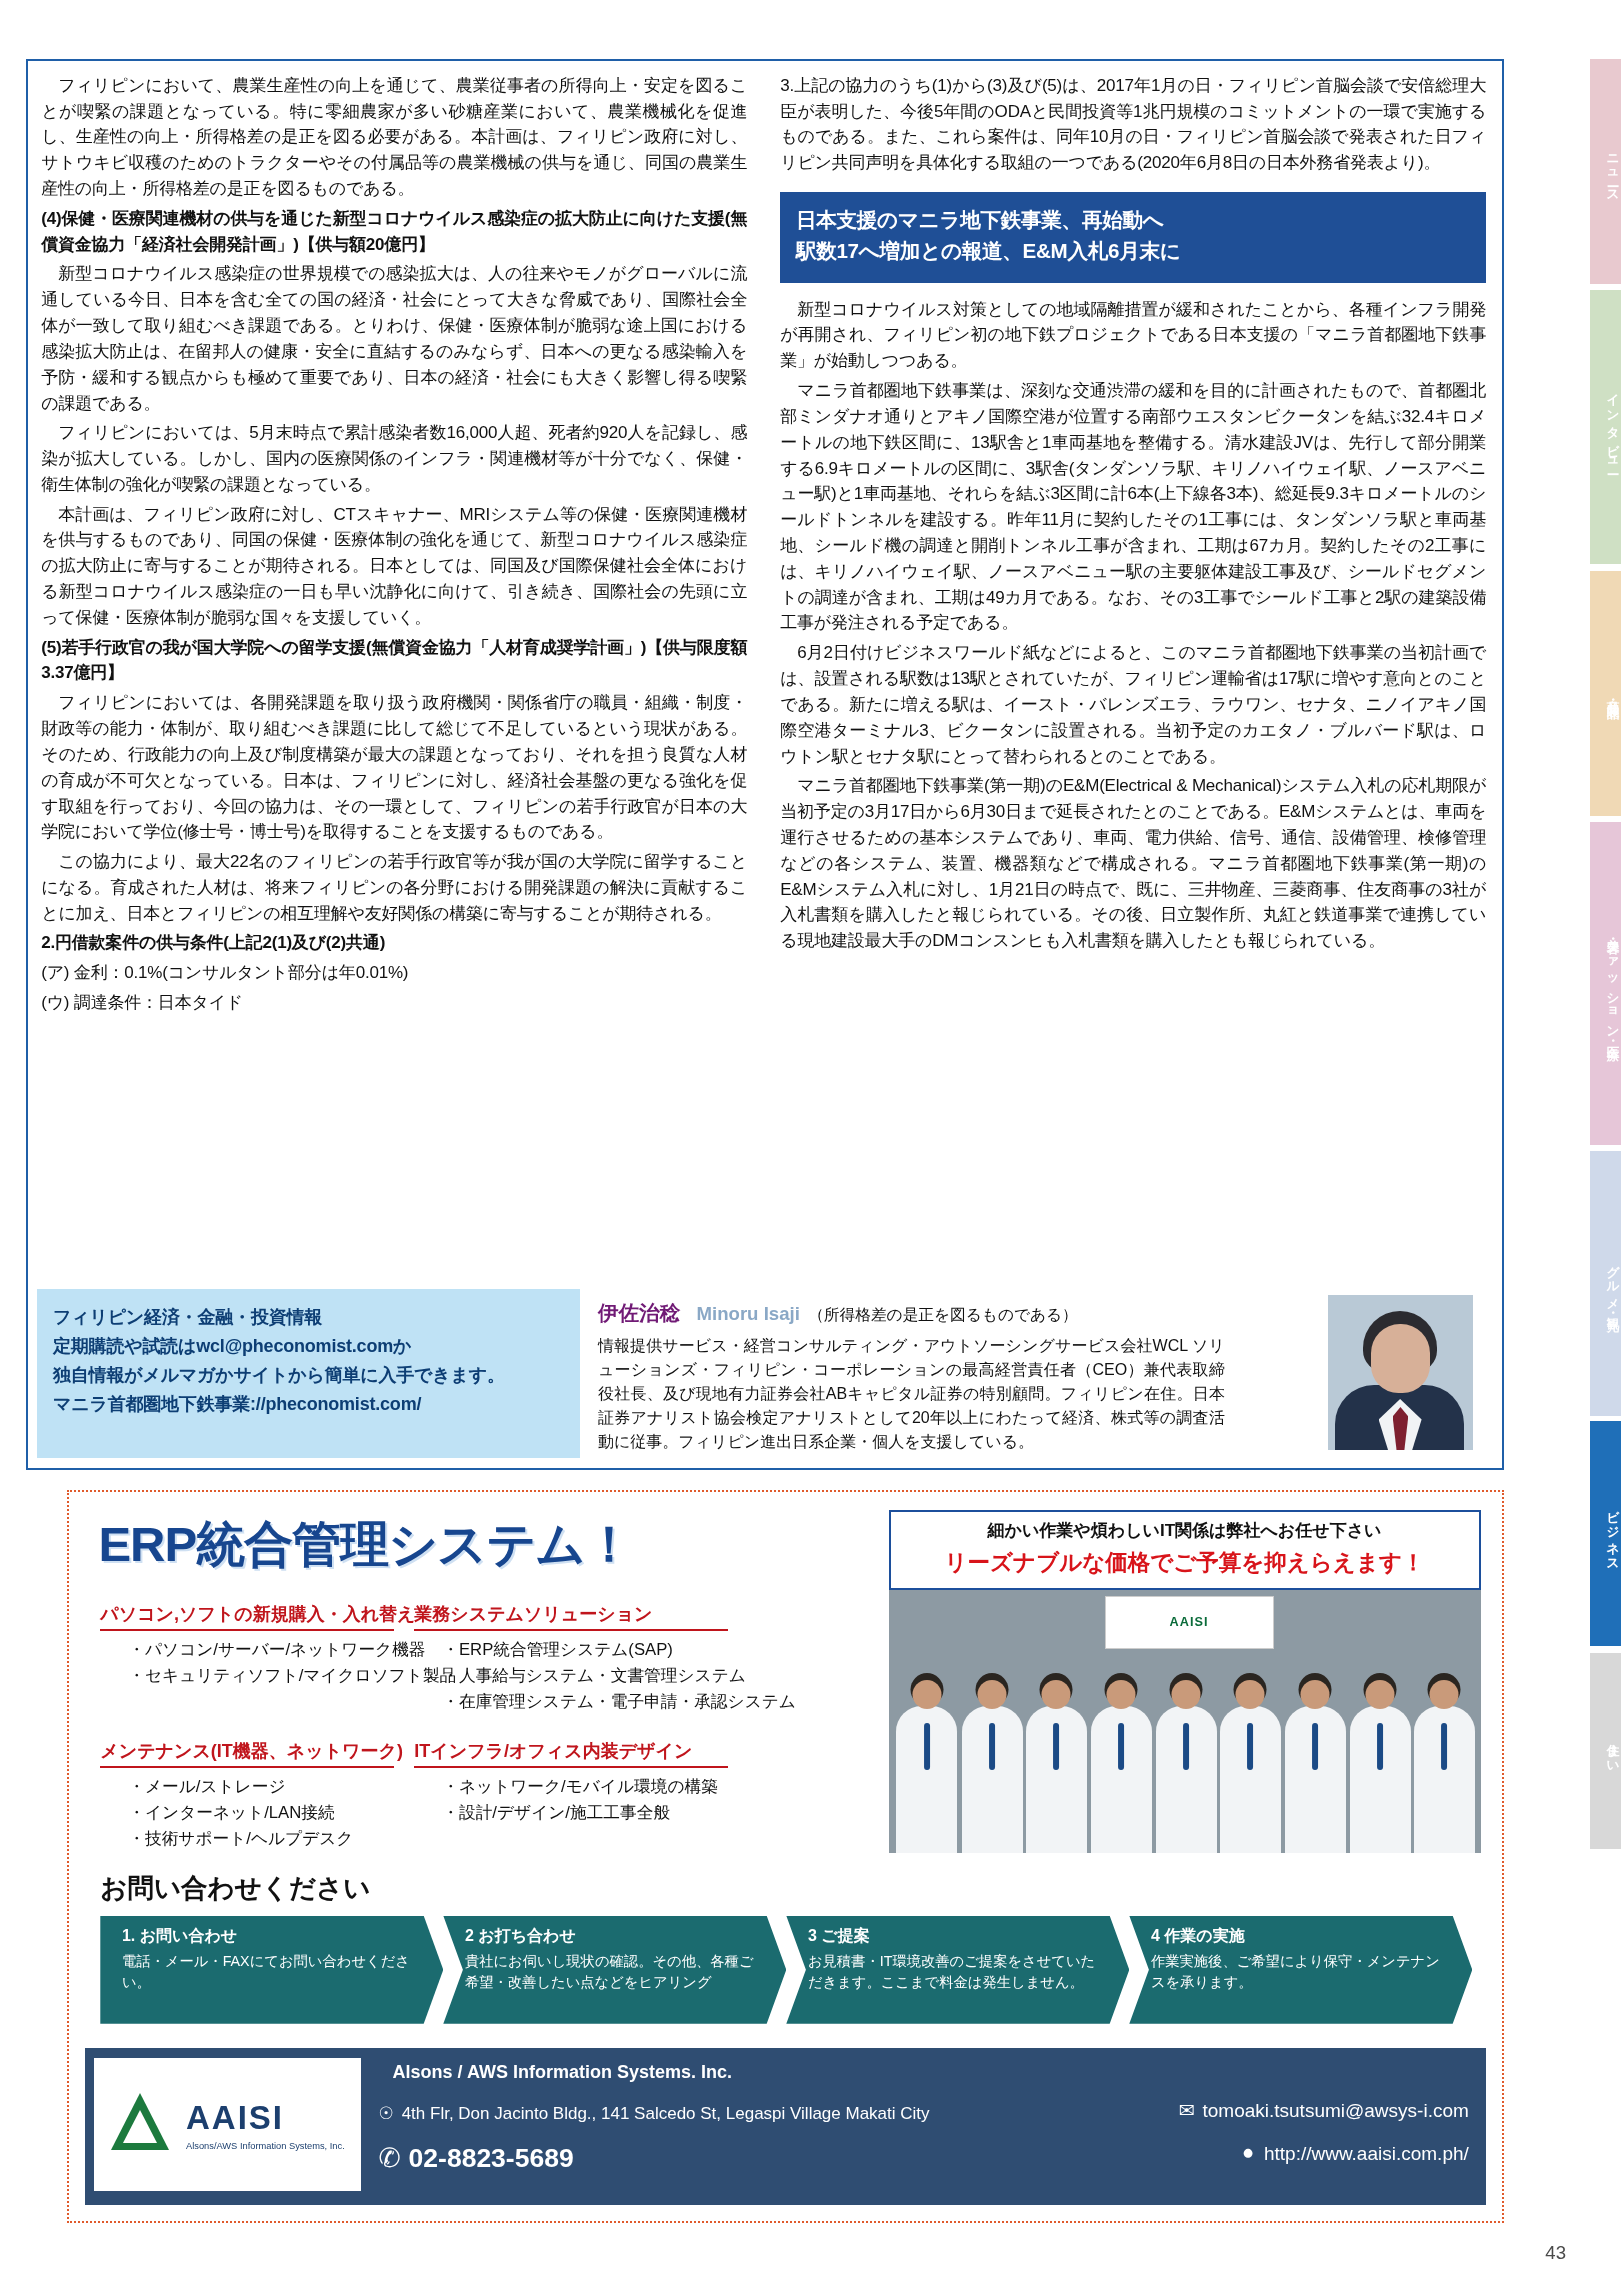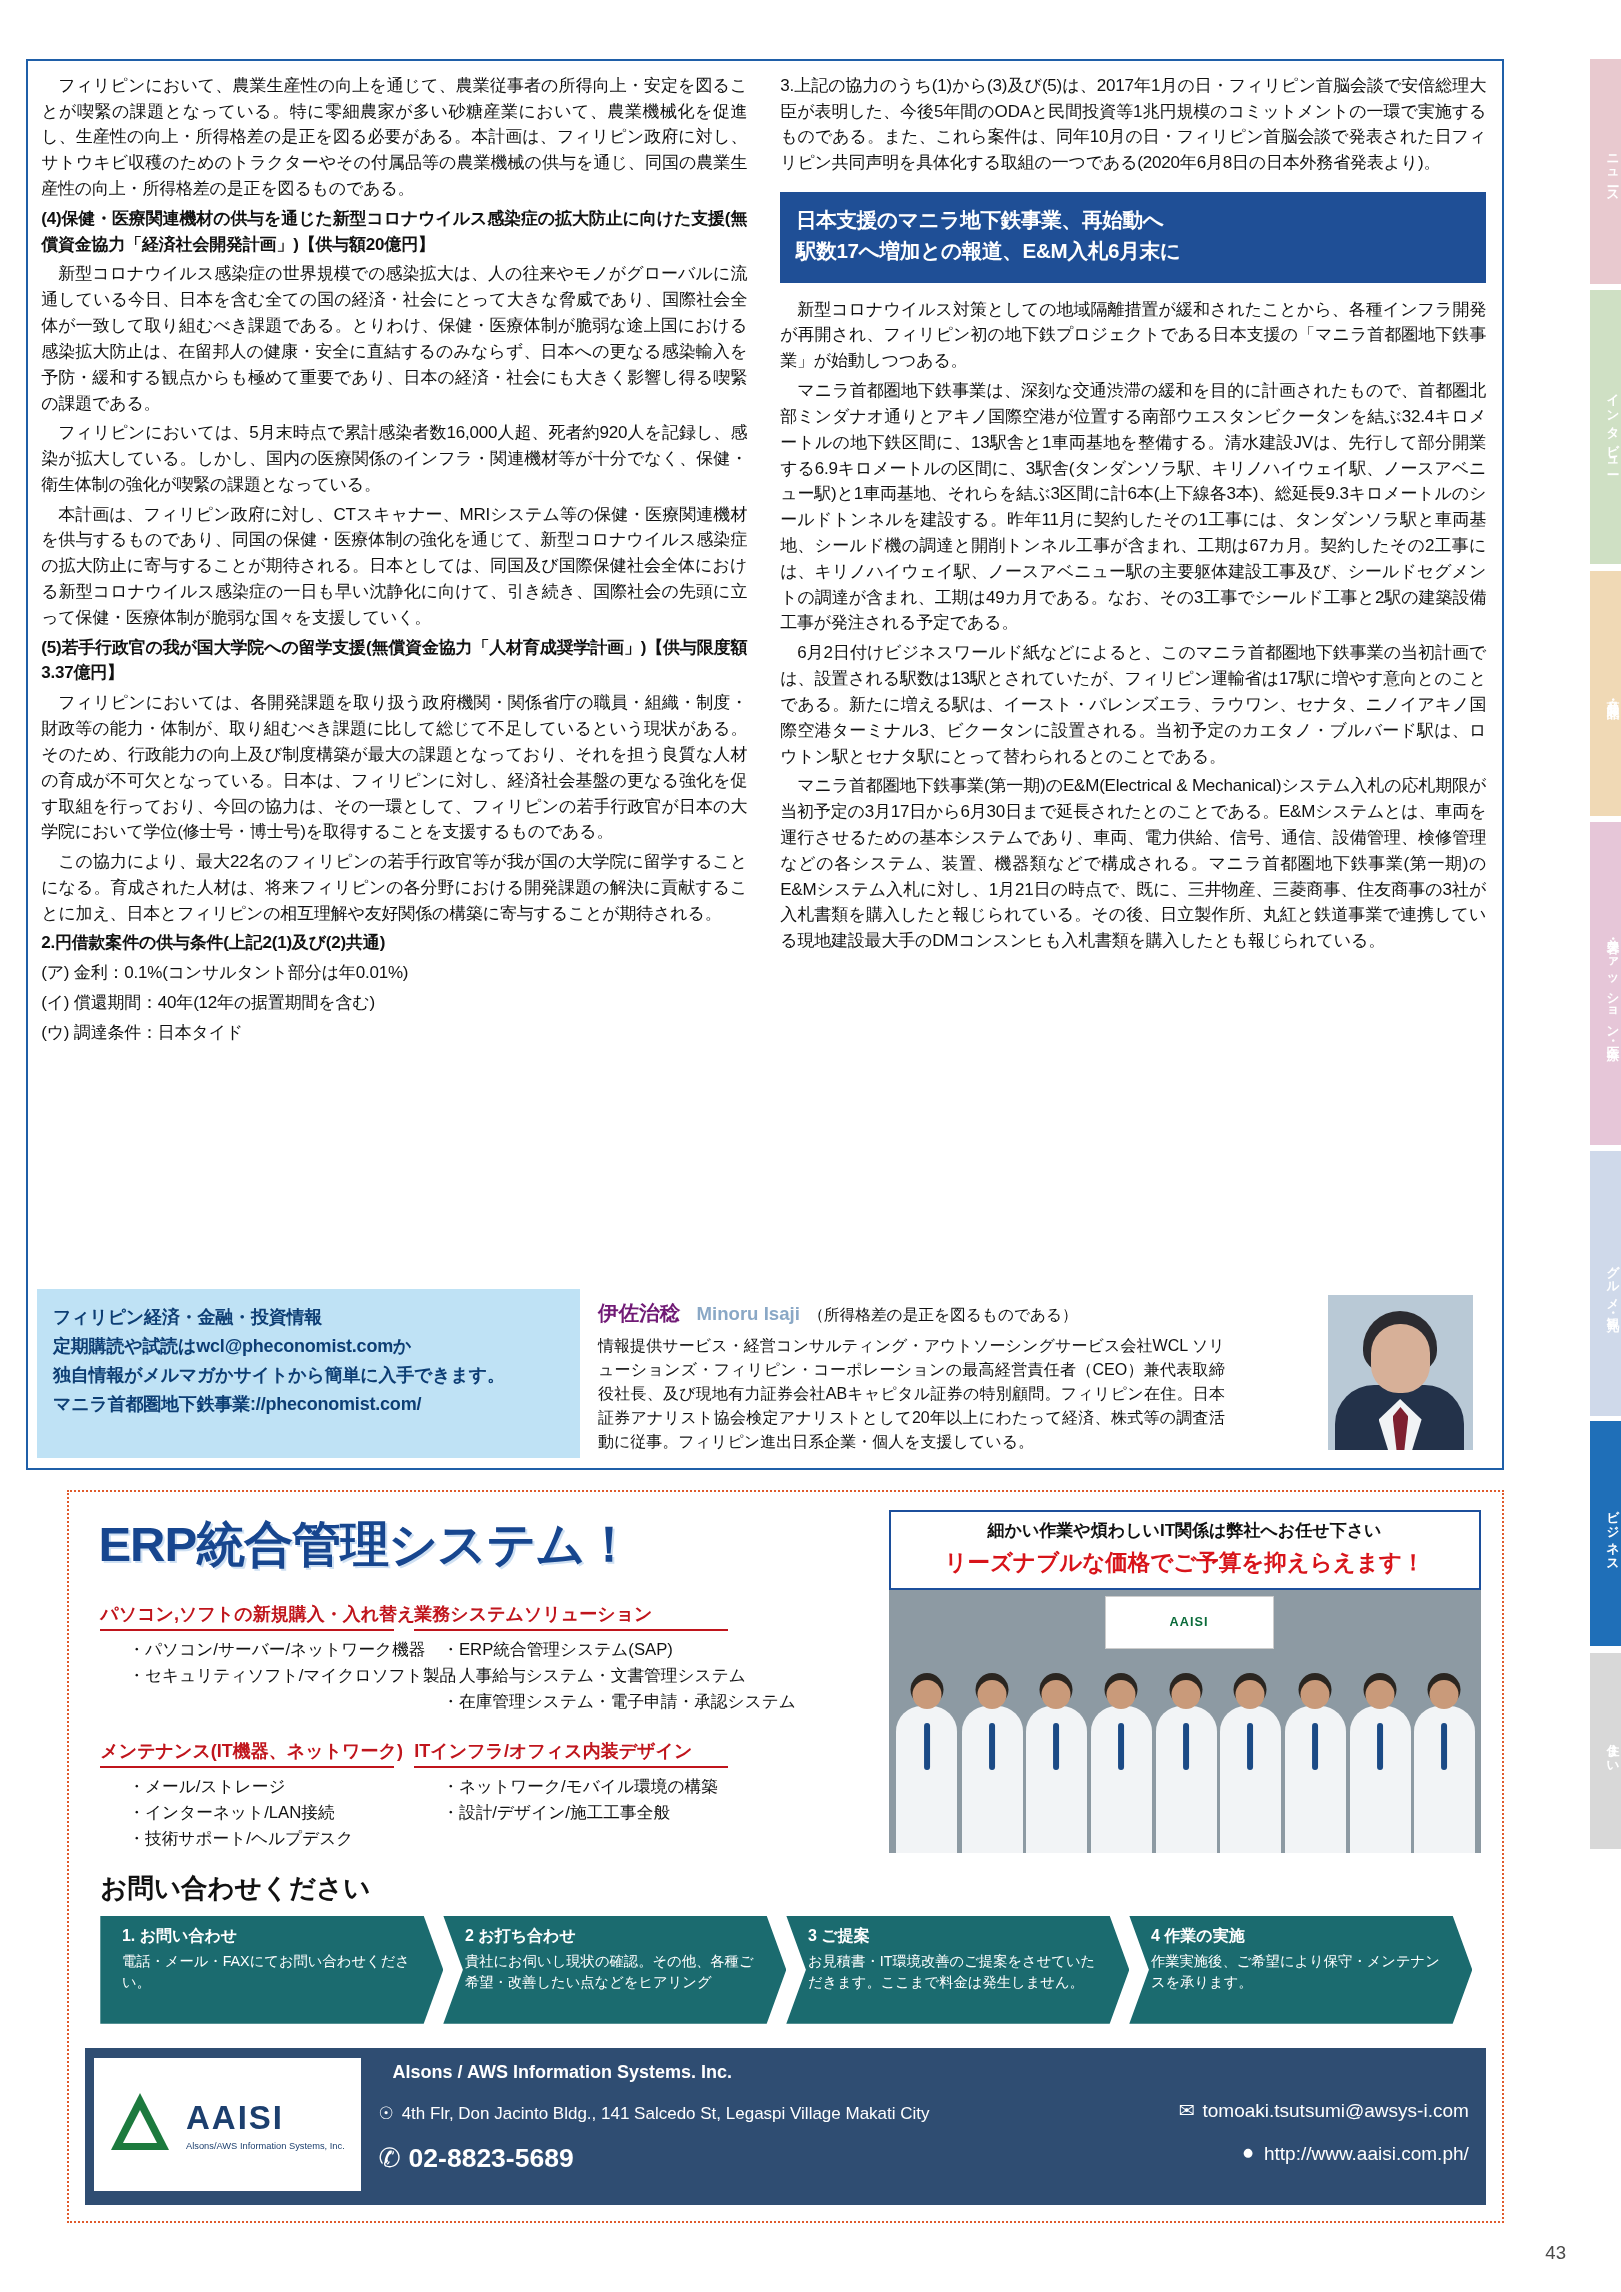--- a/index.html
+++ b/index.html
@@ -416,21 +416,20 @@
         <p class="indent">フィリピンにおいて、農業生産性の向上を通じて、農業従事者の所得向上・安定を図ることが喫緊の課題となっている。特に零細農家が多い砂糖産業において、農業機械化を促進し、生産性の向上・所得格差の是正を図る必要がある。本計画は、フィリピン政府に対し、サトウキビ収穫のためのトラクターやその付属品等の農業機械の供与を通じ、同国の農業生産性の向上・所得格差の是正を図るものである。</p>
         <p class="head-line">(4)保健・医療関連機材の供与を通じた新型コロナウイルス感染症の拡大防止に向けた支援(無償資金協力「経済社会開発計画」)【供与額20億円】</p>
         <p class="indent">新型コロナウイルス感染症の世界規模での感染拡大は、人の往来やモノがグローバルに流通している今日、日本を含む全ての国の経済・社会にとって大きな脅威であり、国際社会全体が一致して取り組むべき課題である。とりわけ、保健・医療体制が脆弱な途上国における感染拡大防止は、在留邦人の健康・安全に直結するのみならず、日本への更なる感染輸入を予防・緩和する観点からも極めて重要であり、日本の経済・社会にも大きく影響し得る喫緊の課題である。</p>
         <p class="indent">フィリピンにおいては、5月末時点で累計感染者数16,000人超、死者約920人を記録し、感染が拡大している。しかし、国内の医療関係のインフラ・関連機材等が十分でなく、保健・衛生体制の強化が喫緊の課題となっている。</p>
         <p class="indent">本計画は、フィリピン政府に対し、CTスキャナー、MRIシステム等の保健・医療関連機材を供与するものであり、同国の保健・医療体制の強化を通じて、新型コロナウイルス感染症の拡大防止に寄与することが期待される。日本としては、同国及び国際保健社会全体における新型コロナウイルス感染症の一日も早い沈静化に向けて、引き続き、国際社会の先頭に立って保健・医療体制が脆弱な国々を支援していく。</p>
         <p class="head-line">(5)若手行政官の我が国大学院への留学支援(無償資金協力「人材育成奨学計画」)【供与限度額3.37億円】</p>
         <p class="indent">フィリピンにおいては、各開発課題を取り扱う政府機関・関係省庁の職員・組織・制度・財政等の能力・体制が、取り組むべき課題に比して総じて不足しているという現状がある。そのため、行政能力の向上及び制度構築が最大の課題となっており、それを担う良質な人材の育成が不可欠となっている。日本は、フィリピンに対し、経済社会基盤の更なる強化を促す取組を行っており、今回の協力は、その一環として、フィリピンの若手行政官が日本の大学院において学位(修士号・博士号)を取得することを支援するものである。</p>
         <p class="indent">この協力により、最大22名のフィリピンの若手行政官等が我が国の大学院に留学することになる。育成された人材は、将来フィリピンの各分野における開発課題の解決に貢献することに加え、日本とフィリピンの相互理解や友好関係の構築に寄与することが期待される。</p>
         <p class="head-line">2.円借款案件の供与条件(上記2(1)及び(2)共通)</p>
         <p>(ア) 金利：0.1%(コンサルタント部分は年0.01%)</p>
-        <p>(イ) 償還期間：40年(12年の据置期間を含む)</p>
         <p>(ウ) 調達条件：日本タイド</p>
       </div>
 
       <div class="col">
         <p>3.上記の協力のうち(1)から(3)及び(5)は、2017年1月の日・フィリピン首脳会談で安倍総理大臣が表明した、今後5年間のODAと民間投資等1兆円規模のコミットメントの一環で実施するものである。また、これら案件は、同年10月の日・フィリピン首脳会談で発表された日フィリピン共同声明を具体化する取組の一つである(2020年6月8日の日本外務省発表より)。</p>
 
         <div class="blue-box">
           <div class="bh">日本支援のマニラ地下鉄事業、再始動へ</div>
           <div class="bh">駅数17へ増加との報道、E&amp;M入札6月末に</div>
         </div>

